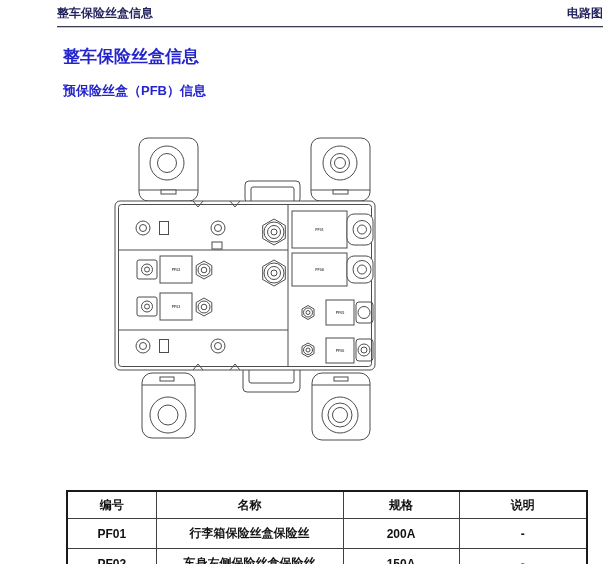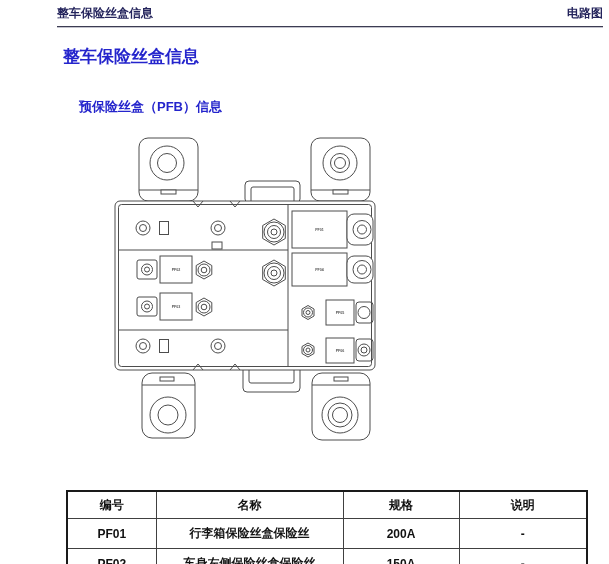--- a/index.html
+++ b/index.html
@@ -15,21 +15,21 @@
   }
   .topbar-rule2{
     position:absolute;left:57px;top:27px;width:546px;height:1px;
     background:#c3c3cd;
   }
   .doc-title{
     position:absolute;left:63px;top:45px;margin:0;
     font-size:17px;font-weight:bold;color:#2424cc;
   }
   .doc-subtitle{
-    position:absolute;left:63px;top:82px;margin:16px;
+    position:absolute;left:63px;top:82px;margin:0;
     font-size:13px;font-weight:bold;color:#2424cc;
   }
   .diagram{
     position:absolute;left:110px;top:133px;width:280px;height:310px;
   }
   .diagram *{stroke:#4d4d4d;stroke-width:1;fill:none;}
   .diagram .wl{fill:#ffffff;}
   .diagram text{
     stroke:none;fill:#555555;font-size:3.6px;font-weight:bold;
     text-anchor:middle;font-family:"Liberation Sans",sans-serif;

